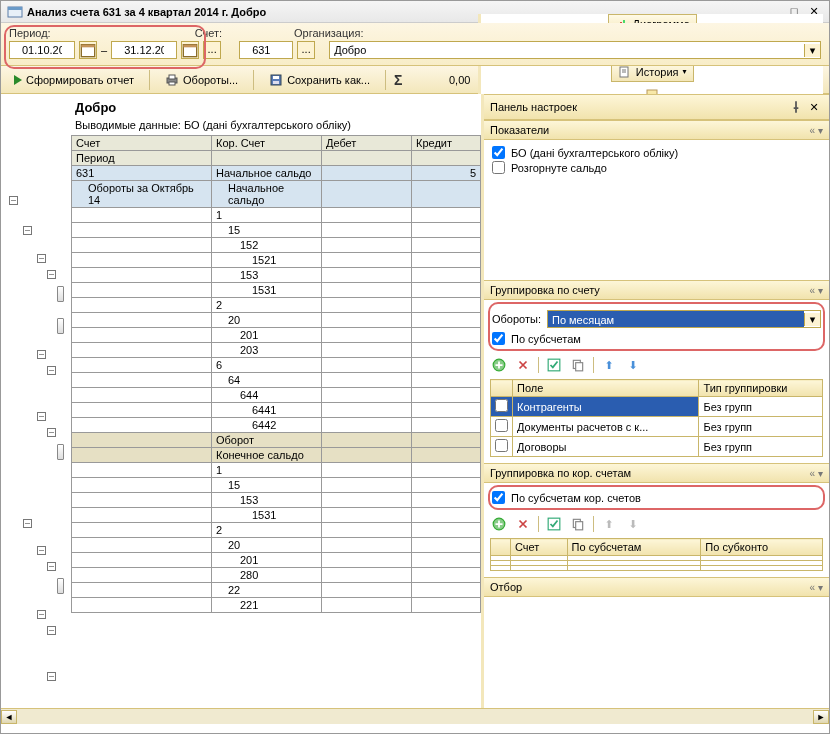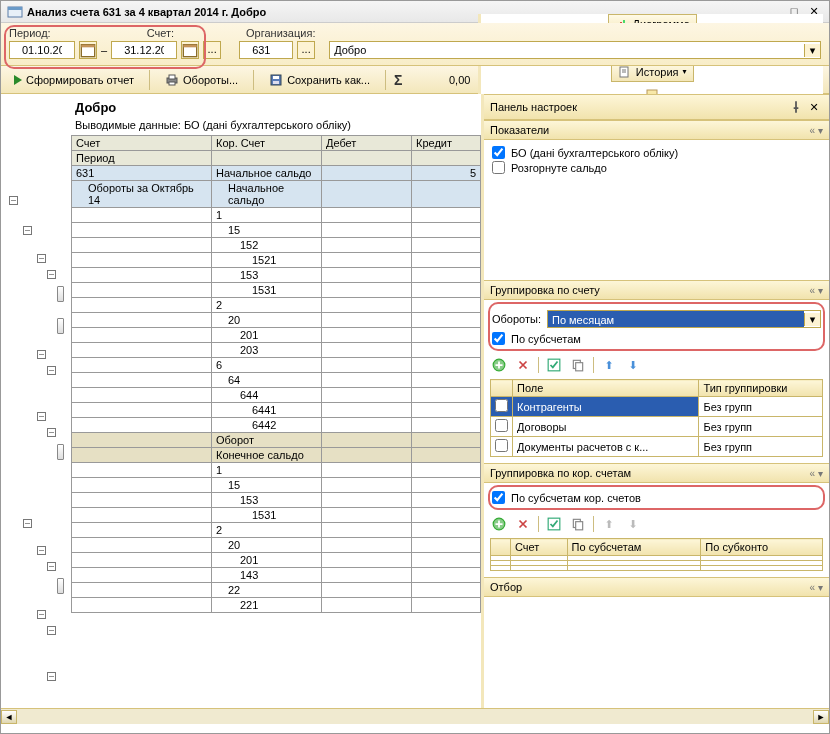--- a/index.html
+++ b/index.html
@@ -90,21 +90,21 @@
   <span class="title">Анализ счета 631 за 4 квартал 2014 г. Добро</span>
   <span class="wbtn">_</span>
   <span class="wbtn">□</span>
   <span class="wbtn">✕</span>
 </div>
 
 <div class="params">
   <div class="hl-period"></div>
   <div class="row1">
     <span class="label">Период:</span>
-    <span class="label" style="margin-left:68px">Счет:</span>
+    <span class="label" style="margin-left:116px">Счет:</span>
     <span class="label" style="margin-left:44px">Организация:</span>
   </div>
   <div class="row2">
     <input type="text" style="width: 66px;" value="01.10.2014">
     <span class="cal-btn">
         <svg viewBox="0 0 12 12">
           <rect x="1" y="2" width="10" height="9" fill="#fff" stroke="#8a6d2a"></rect>
           <rect x="1" y="2" width="10" height="2" fill="#c4945a"></rect>
         </svg>
       </span>
@@ -389,21 +389,21 @@
   <td style="text-align:right"></td>
             </tr>
             <tr>
               <td style="padding-left:4px"></td>
   <td style="padding-left:28px">201</td>
   <td></td>
   <td style="text-align:right"></td>
             </tr>
             <tr>
               <td style="padding-left:4px"></td>
-  <td style="padding-left:28px">143</td>
+  <td style="padding-left:28px">280</td>
   <td></td>
   <td style="text-align:right"></td>
             </tr>
             <tr>
               <td style="padding-left:4px"></td>
   <td style="padding-left:16px">22</td>
   <td></td>
   <td style="text-align:right"></td>
             </tr>
             <tr>
@@ -501,26 +501,26 @@
           </tr>
       </tbody>
         <tbody id="group-body">
           <tr class="sel">
             <td><input type="checkbox" style=""></td>
             <td>Контрагенты</td>
             <td class="c2">Без групп</td>
           </tr>
           <tr>
             <td><input type="checkbox" style=""></td>
-            <td>Договоры</td>
+            <td>Документы расчетов с к...</td>
             <td class="c2">Без групп</td>
           </tr>
           <tr>
             <td><input type="checkbox" style=""></td>
-            <td>Документы расчетов с к...</td>
+            <td>Договоры</td>
             <td class="c2">Без групп</td>
           </tr>
         </tbody>
     </table>
 
     <div class="panel-hd">
       <span class="t">Группировка по кор. счетам</span>
       <span class="chev">«</span>
         <span class="chev">▾</span>
     </div>

